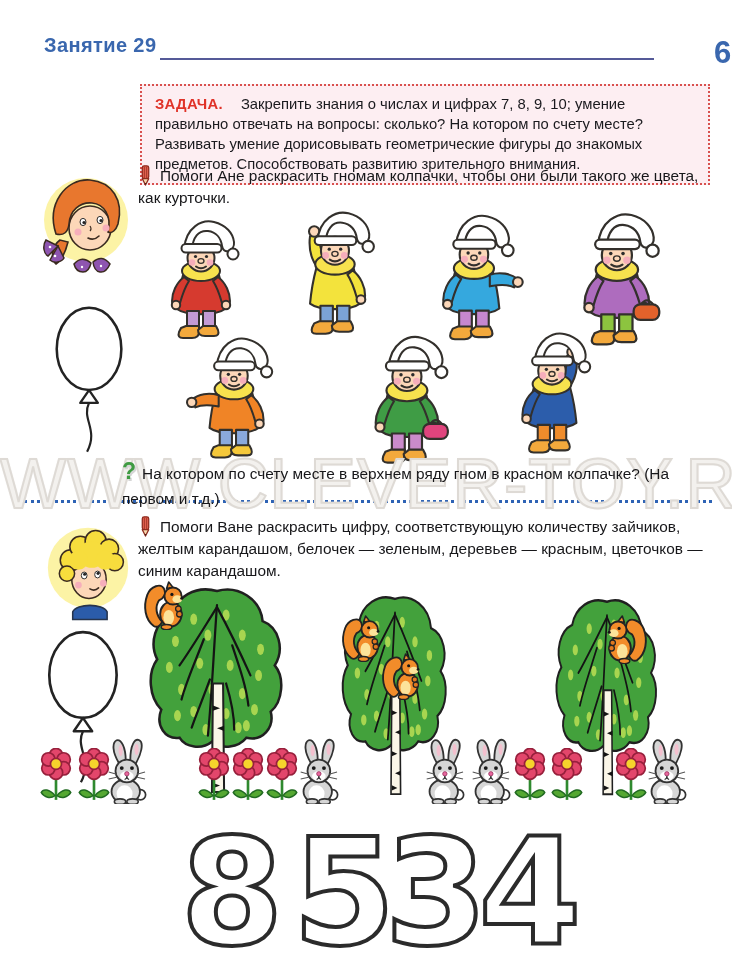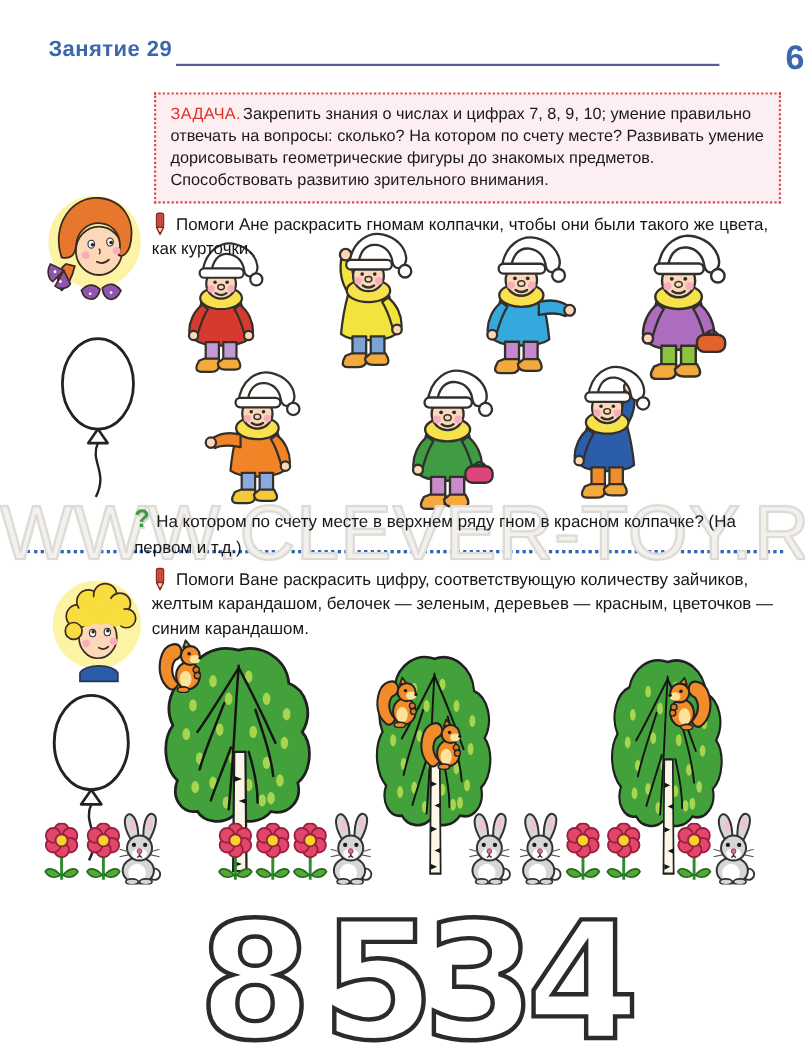--- a/index.html
+++ b/index.html
@@ -16,26 +16,26 @@
   .header-rule { left:160px; top:58px; width:494px; border-top:2.5px solid #555a98; z-index:4; }
   .page-number { left:666px; top:35px; font-size:31px; font-weight:bold; color:#3a67ae; z-index:4;margin-left:48px; }
 
   
   .task-box {
     left:140px; top:84px; width:570px; min-height:86px;
     background:#fdeef2; border:2px dotted #d8504e;
     padding:8px 13px 9px 13px;
     font-size:14.8px; line-height:1.36; color:#1a1a1e; z-index:4;
   }
-  .task-label { color:#e03228; font-weight:normal; margin-right:2px; letter-spacing:.3px; }
+  .task-label { color:#e03228; font-weight:bold; margin-right:18px; letter-spacing:.3px; }
   .it { }
 
   
   .instr { position:absolute; font-size:15.4px; line-height:1.42; color:#17171a; z-index:6; }
-  .task1-instr { left:138px; top:192px; width:576px; }
+  .task1-instr { left:138px; top:164px; width:576px; }
   .question     { left:122px; top:455px; width:580px; }
   .task2-instr  { left:138px; top:515px; width:580px; }
   .pencil-slot { display:inline-block; width:15px; height:22px; vertical-align:-5px; margin-right:7px; }
   .pencil-slot svg { width:15px; height:22px; }
   .qmark { color:#3f9b42; font-weight:bold; font-size:23px; margin-right:6px; text-shadow:1.5px 1.5px 0 #d6d6d6; }
 
   
   .girl-avatar { left:40px;  top:170px; width:92px; z-index:2; }
   .boy-avatar  { left:44px;  top:520px; width:88px; z-index:2; }
   .balloon-1   { left:44px;  top:300px; width:94px; z-index:2; }

